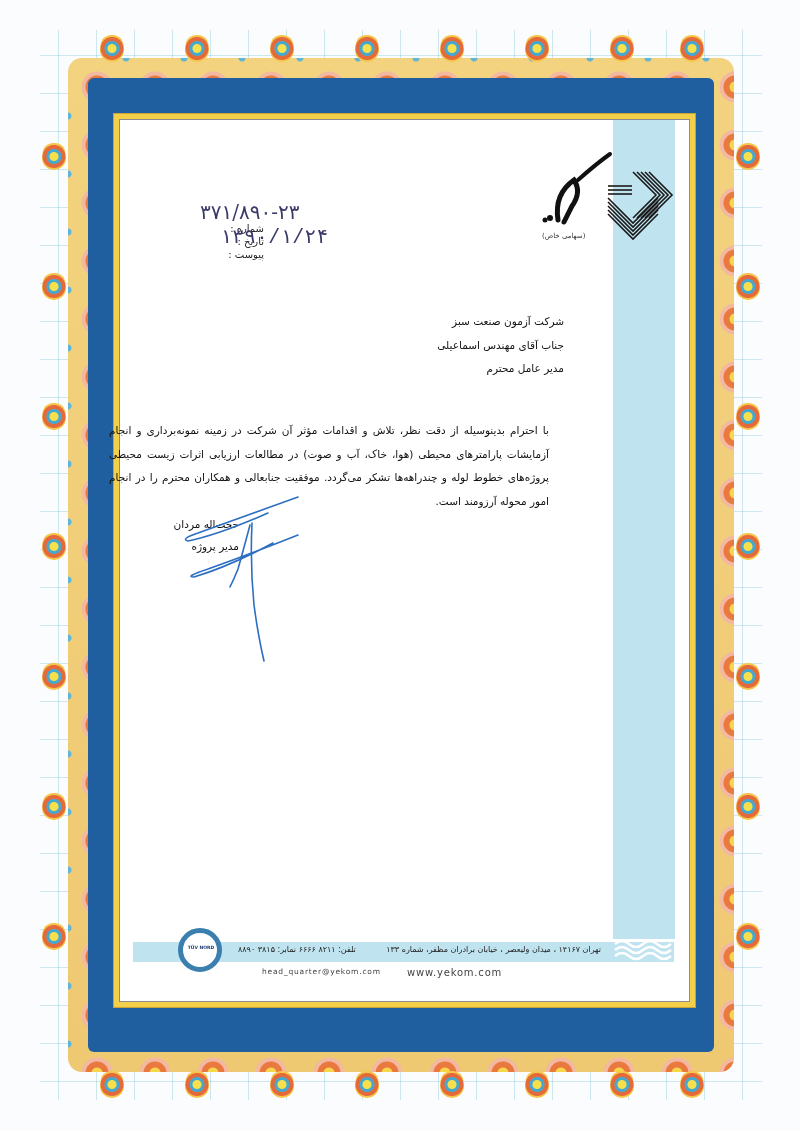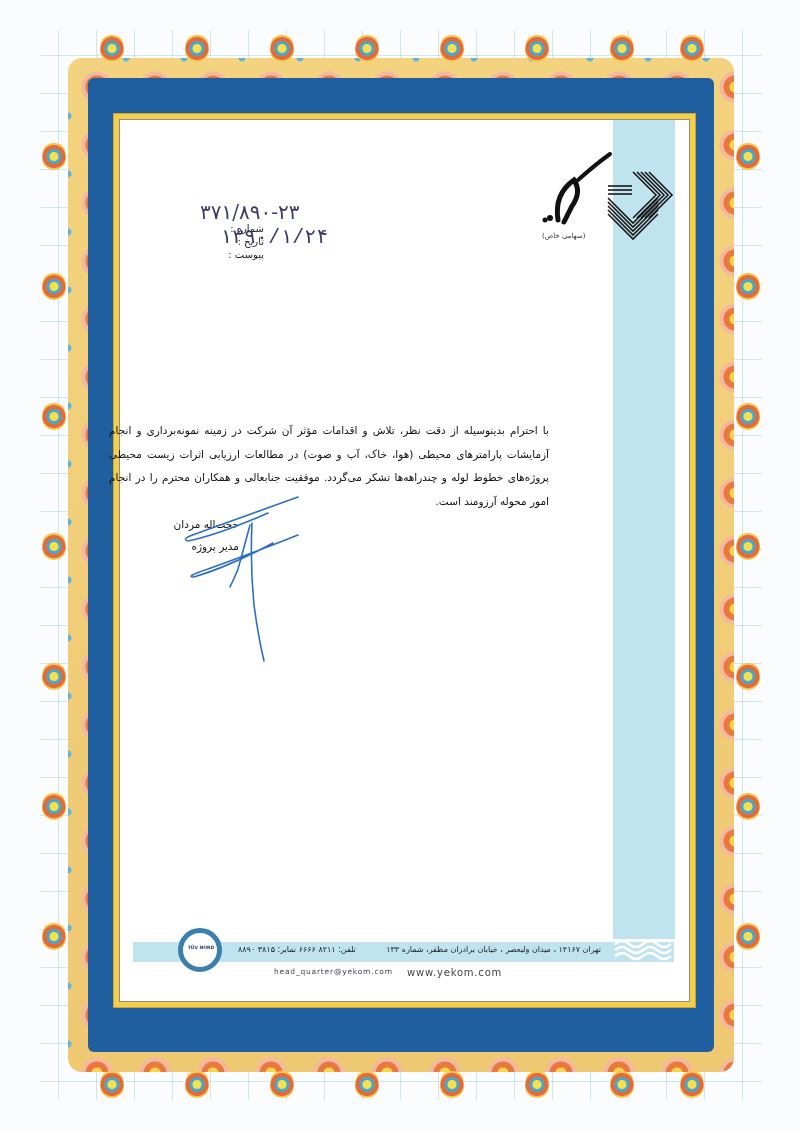--- a/index.html
+++ b/index.html
@@ -92,21 +92,21 @@
     position: absolute; left: 4px; top: 12px; width: 28px; text-align: center;
     font-size: 4.5px; color: #1c3c74; font-weight: bold;
   }
   .footer-left {
     position: absolute; left: 118px; top: 825px; font-size: 8px; color: #222; direction: rtl;
   }
   .footer-right {
     position: absolute; right: 88px; top: 825px; font-size: 8px; color: #222; direction: rtl;
   }
   .footer-email {
-    position: absolute; left: 118px; top: 847px; font-size: 7.5px; color: #444; letter-spacing: .8px; padding-left: 36px;
+    position: absolute; left: 106px; top: 847px; font-size: 7.5px; color: #444; letter-spacing: .8px; padding-left: 36px;
   }
   .footer-web {
     position: absolute; left: 287px; top: 847px; font-size: 10px; color: #444; letter-spacing: .8px;
   }
 </style>
 </head>
 <body>
 
 <div class="border-outer">
   <div class="filigree"></div>
@@ -182,20 +182,25 @@
     <div class="logo-sub">(سهامی خاص)</div>
 
     <div class="meta">
       <div>شماره :</div>
       <div>تاریخ :</div>
       <div>پیوست :</div>
     </div>
     <div class="handwritten" style="left:80px;top:80px;">۳۷۱/۸۹۰-۲۳</div>
     <div class="handwritten" style="left:100px;top:104px;font-family:Liberation Mono, monospace;">۱۳۹۰/۱/۲۴</div>
 
+    <div class="recipient">
+      <div>شرکت آزمون صنعت سبز</div>
+      <div>جناب آقای مهندس اسماعیلی</div>
+      <div>مدیر عامل محترم</div>
+    </div>
 
     <div class="body-text">با احترام بدینوسیله از دقت نظر، تلاش و اقدامات مؤثر آن شرکت در زمینه نمونه‌برداری و انجام آزمایشات پارامترهای محیطی (هوا، خاک، آب و صوت) در مطالعات ارزیابی اثرات زیست محیطی پروژه‌های خطوط لوله و چندراهه‌ها تشکر می‌گردد. موفقیت جنابعالی و همکاران محترم را در انجام امور محوله آرزومند است.</div>
 
     <div class="sig-name">
       <div>حجت‌اله مردان</div>
       <div>مدیر پروژه</div>
     </div>
     <svg class="signature" viewBox="0 0 130 170">
       <g stroke="#2c6fc2" stroke-width="1.6" fill="none" stroke-linecap="round">
         <path d="M120 2 Q70 20 20 38 Q2 44 10 46 Q40 40 90 18"></path>

